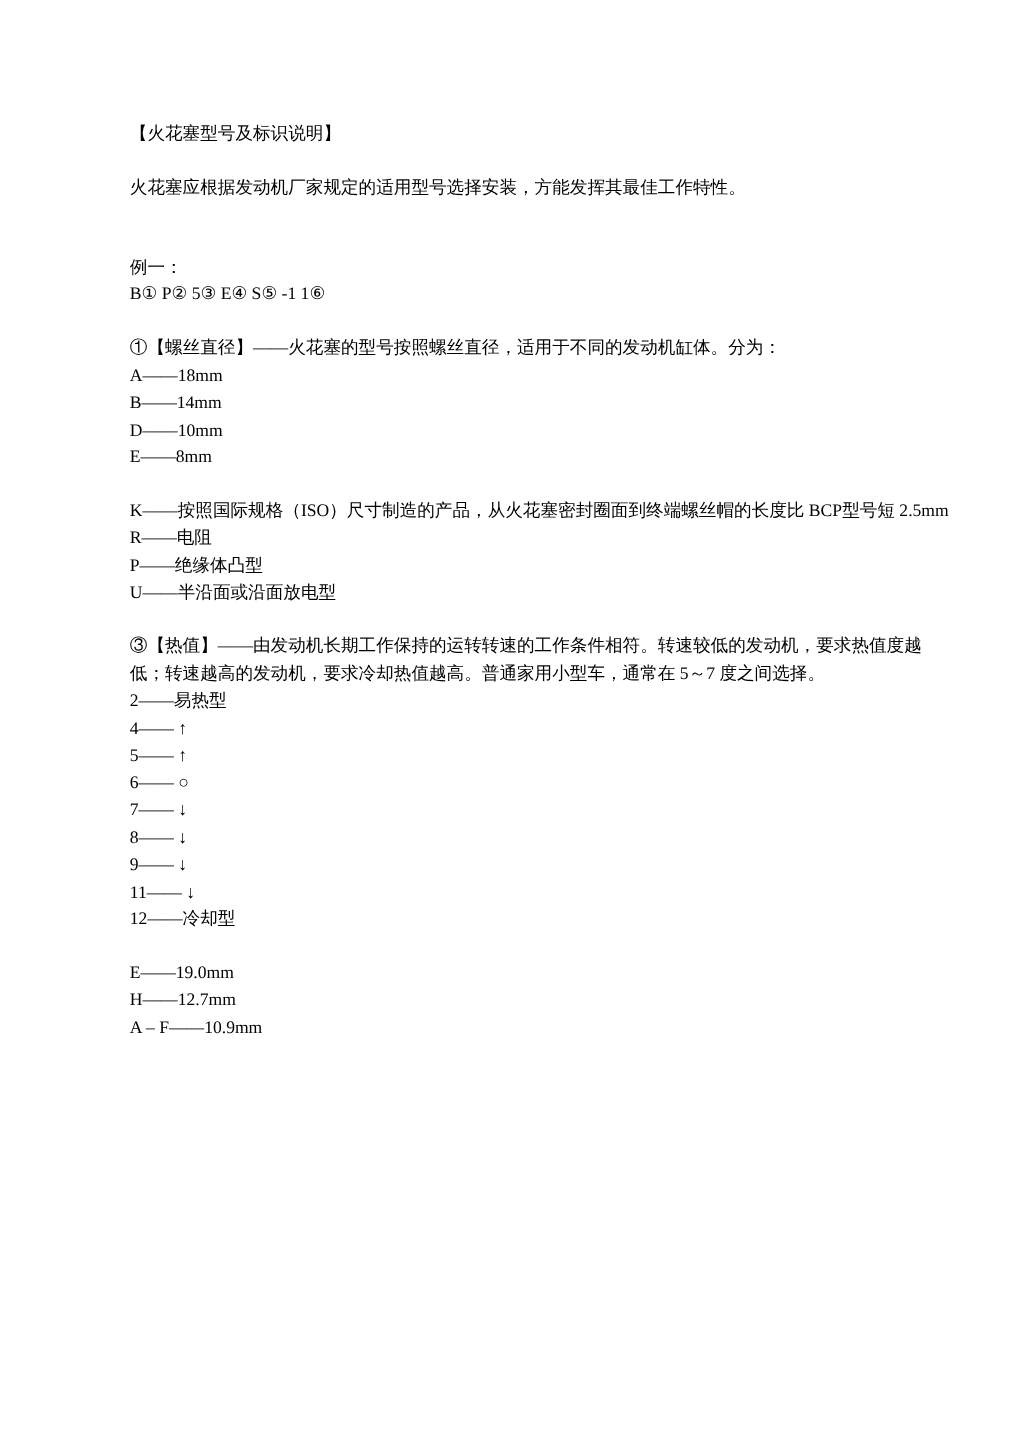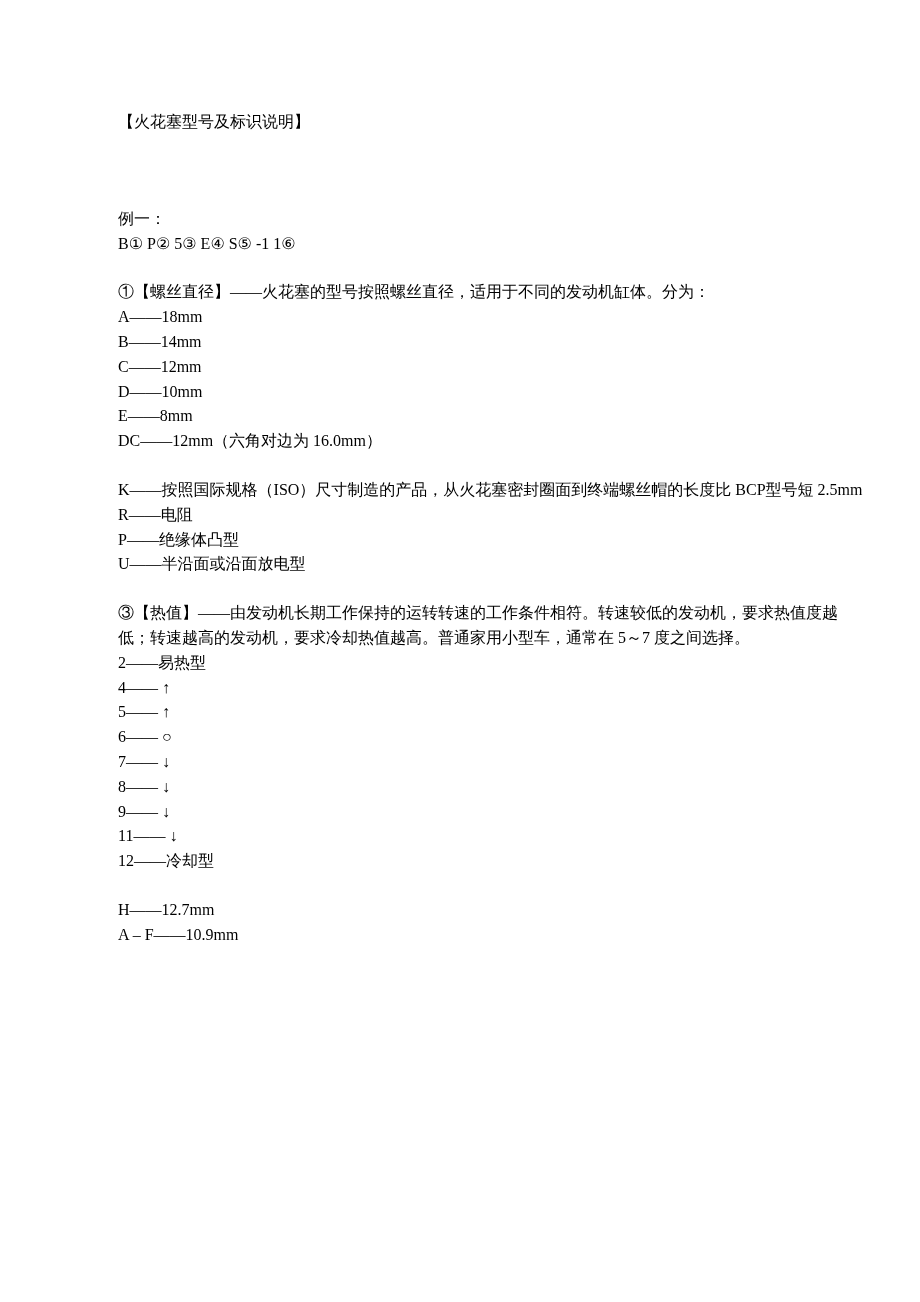--- a/index.html
+++ b/index.html
@@ -26,35 +26,34 @@
 </style>
 </head>
 <body>
 
 <div class="page">
 
   <p class="para">【火花塞型号及标识说明】</p>
 
   <div class="gap-small"></div>
 
+  <p class="para">火花塞应根据发动机厂家规定的适用型号选择安装，方能发挥其最佳工作特性。</p>
 
   <div class="gap-med"></div>
 
   <p class="para">例一：</p>
   <p class="para">B① P② 5③ E④ S⑤ -1 1⑥</p>
 
   <div class="gap-small"></div>
 
   <p class="para">①【螺丝直径】——火花塞的型号按照螺丝直径，适用于不同的发动机缸体。分为：</p>
   <p class="para">A——18mm</p>
   <p class="para">B——14mm</p>
-  <p class="para">C——12mm</p>
   <p class="para">D——10mm</p>
   <p class="para">E——8mm</p>
-  <p class="para">DC——12mm（六角对边为 16.0mm）</p>
 
   <div class="gap-small"></div>
 
   <p class="para">K——按照国际规格（ISO）尺寸制造的产品，从火花塞密封圈面到终端螺丝帽的长度比 BCP型号短 2.5mm</p>
   <p class="para">R——电阻</p>
   <p class="para">P——绝缘体凸型</p>
   <p class="para">U——半沿面或沿面放电型</p>
 
   <div class="gap-small"></div>
 
@@ -64,16 +63,17 @@
   <p class="para">5—— ↑</p>
   <p class="para">6—— ○</p>
   <p class="para">7—— ↓</p>
   <p class="para">8—— ↓</p>
   <p class="para">9—— ↓</p>
   <p class="para">11—— ↓</p>
   <p class="para">12——冷却型</p>
 
   <div class="gap-small"></div>
 
+  <p class="para">E——19.0mm</p>
   <p class="para">H——12.7mm</p>
   <p class="para">A – F——10.9mm</p>
 
 </div>
 
 </body></html>

